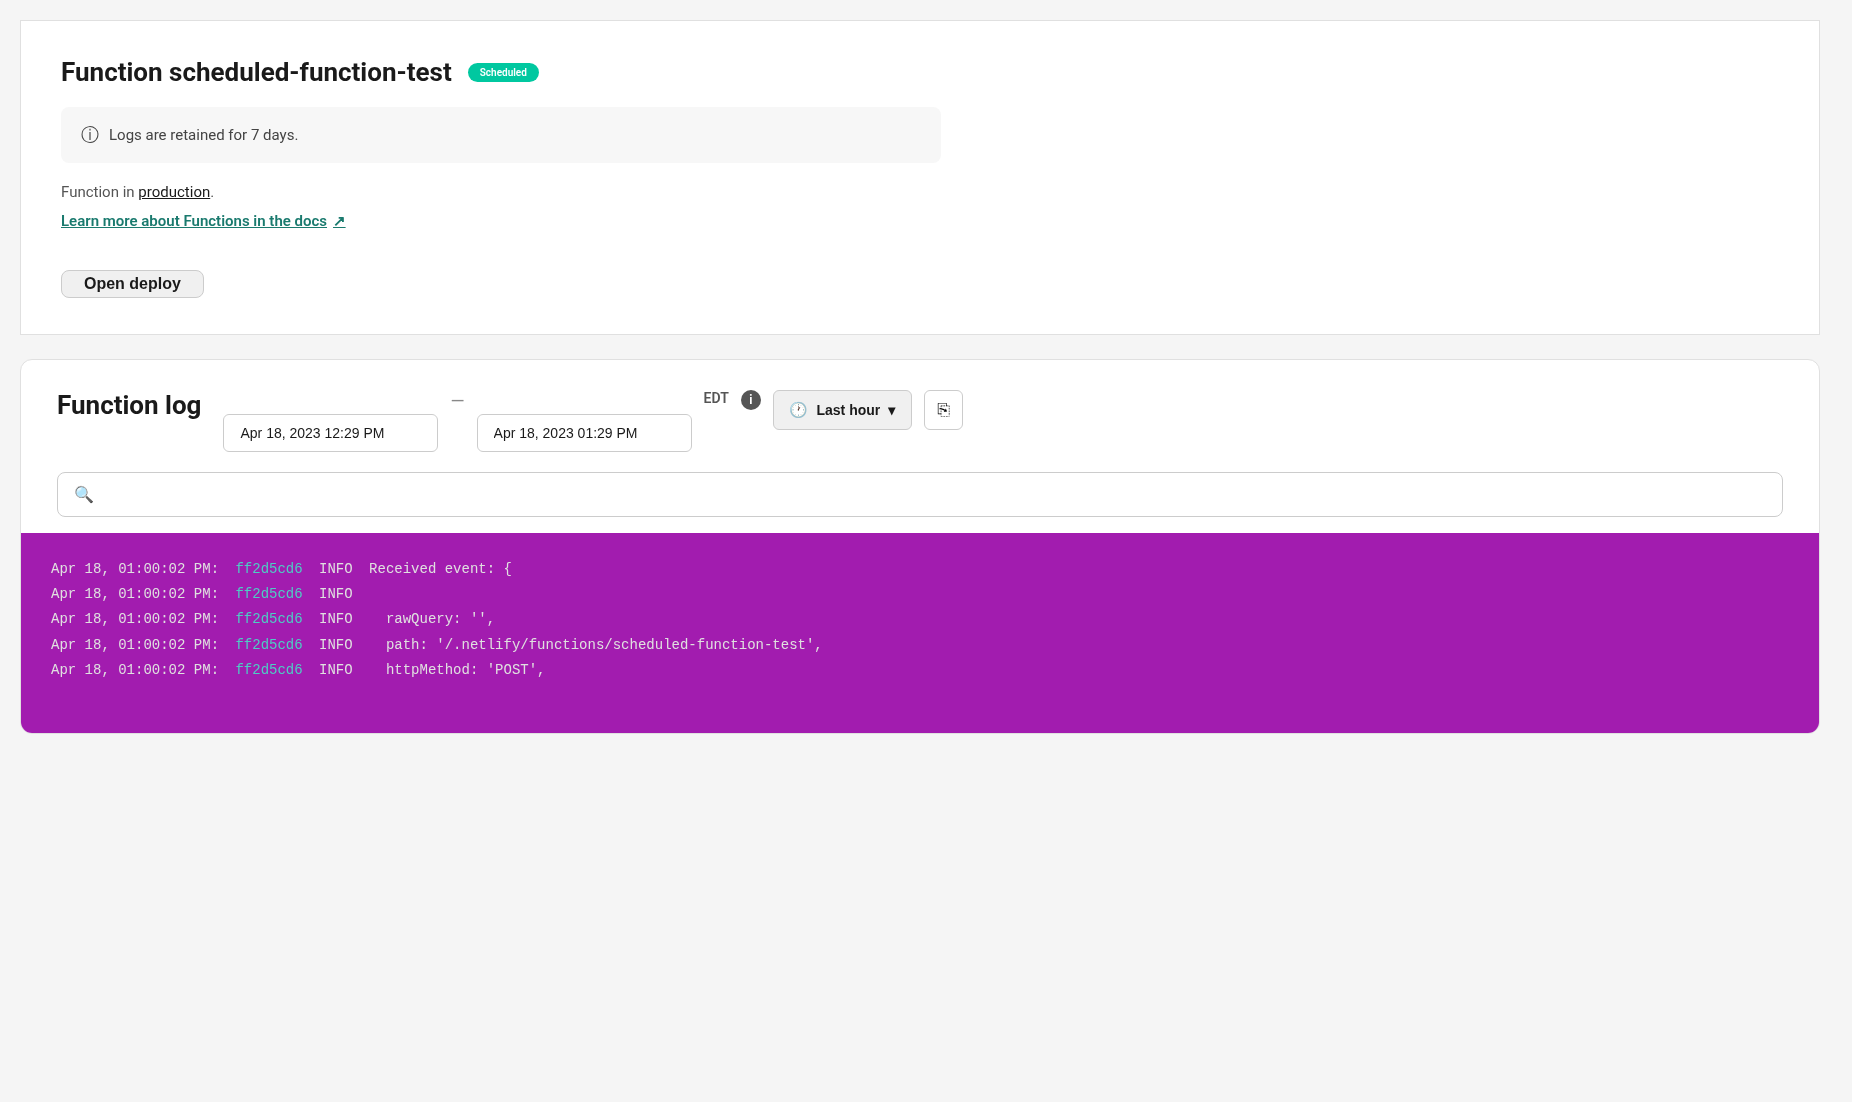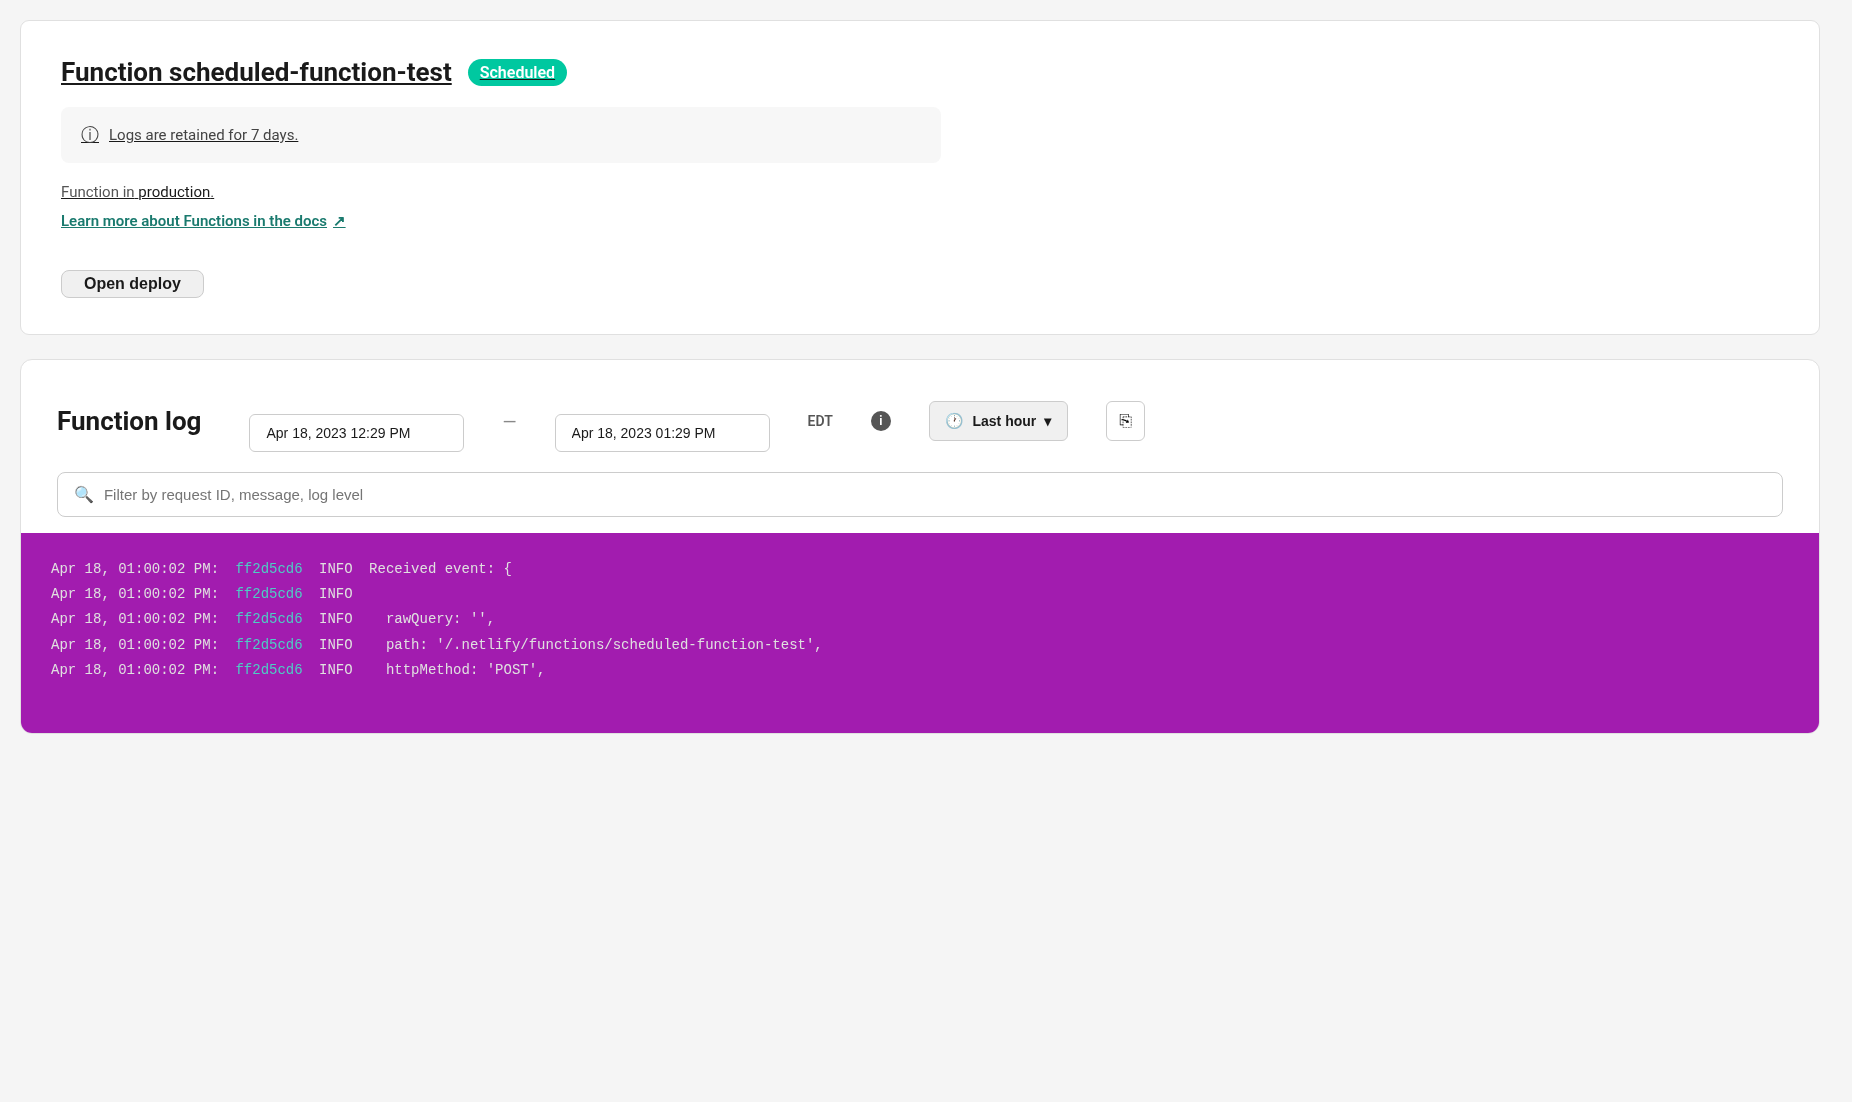--- a/index.html
+++ b/index.html
@@ -6,45 +6,44 @@
     body {
       font-family: -apple-system, BlinkMacSystemFont, 'Segoe UI', Roboto, sans-serif;
       background: #f5f5f5;
       padding: 20px;
       color: #1a1a1a;
     }
 
     .card {
       background: #fff;
       border: 1px solid #e0e0e0;
-      border-radius: 9px;
+      border-radius: 0;
       padding: 36px 40px;
       margin-bottom: 24px;
       max-width: 1800px;
-      text-decoration: underline;
     }
 
     
     .function-header {
       display: flex;
       align-items: center;
       gap: 16px;
       margin-bottom: 20px;
     }
 
     .function-title {
       font-size: 26px;
       font-weight: 700;
       color: #1a1a1a;
     }
 
     .badge-scheduled {
       background: #00c8a0;
       color: #fff;
-      font-size: 16px;
+      font-size: 10px;
       font-weight: 600;
       padding: 4px 12px;
       border-radius: 20px;
     }
 
     .info-box {
       background: #f7f7f7;
       border-radius: 8px;
       padding: 16px 20px;
       display: flex;
@@ -115,22 +114,22 @@
       background: #fff;
       border: 1px solid #e0e0e0;
       border-radius: 12px;
       max-width: 1800px;
       overflow: hidden;
     }
 
     .log-header {
       padding: 30px 36px 20px;
       display: flex;
-      align-items: center;
-      gap: 38px;
+      align-items: flex-start;
+      gap: 12px;
       flex-wrap: wrap;
     }
 
     .log-title {
       font-size: 26px;
       font-weight: 700;
       color: #1a1a1a;
       margin-right: 10px;
     }
 
@@ -308,21 +307,20 @@
     </button>
 
     <button class="export-btn">
       <span>⎘</span>
     </button>
   </div>
 
   <div class="filter-row">
     <div class="filter-input-wrap">
       <span class="search-icon">🔍</span>
-      <input class="filter-input" type="text" placeholder="Filter by request ID, message, log level" style="">
     </div>
   </div>
 
   <div class="log-terminal" id="log-terminal">
       <div class="log-line"><span class="log-date">Apr 18, 01:00:02 PM: </span><span class="log-id">ff2d5cd6 </span><span class="log-level">INFO </span><span class="log-message">Received event: {</span></div>
       <div class="log-line"><span class="log-date">Apr 18, 01:00:02 PM: </span><span class="log-id">ff2d5cd6 </span><span class="log-level">INFO </span></div>
       <div class="log-line"><span class="log-date">Apr 18, 01:00:02 PM: </span><span class="log-id">ff2d5cd6 </span><span class="log-level">INFO </span><span class="log-message">  rawQuery: '',</span></div>
       <div class="log-line"><span class="log-date">Apr 18, 01:00:02 PM: </span><span class="log-id">ff2d5cd6 </span><span class="log-level">INFO </span><span class="log-message">  path: '/.netlify/functions/scheduled-function-test',</span></div>
       <div class="log-line"><span class="log-date">Apr 18, 01:00:02 PM: </span><span class="log-id">ff2d5cd6 </span><span class="log-level">INFO </span><span class="log-message">  httpMethod: 'POST',</span></div>
     </div>

